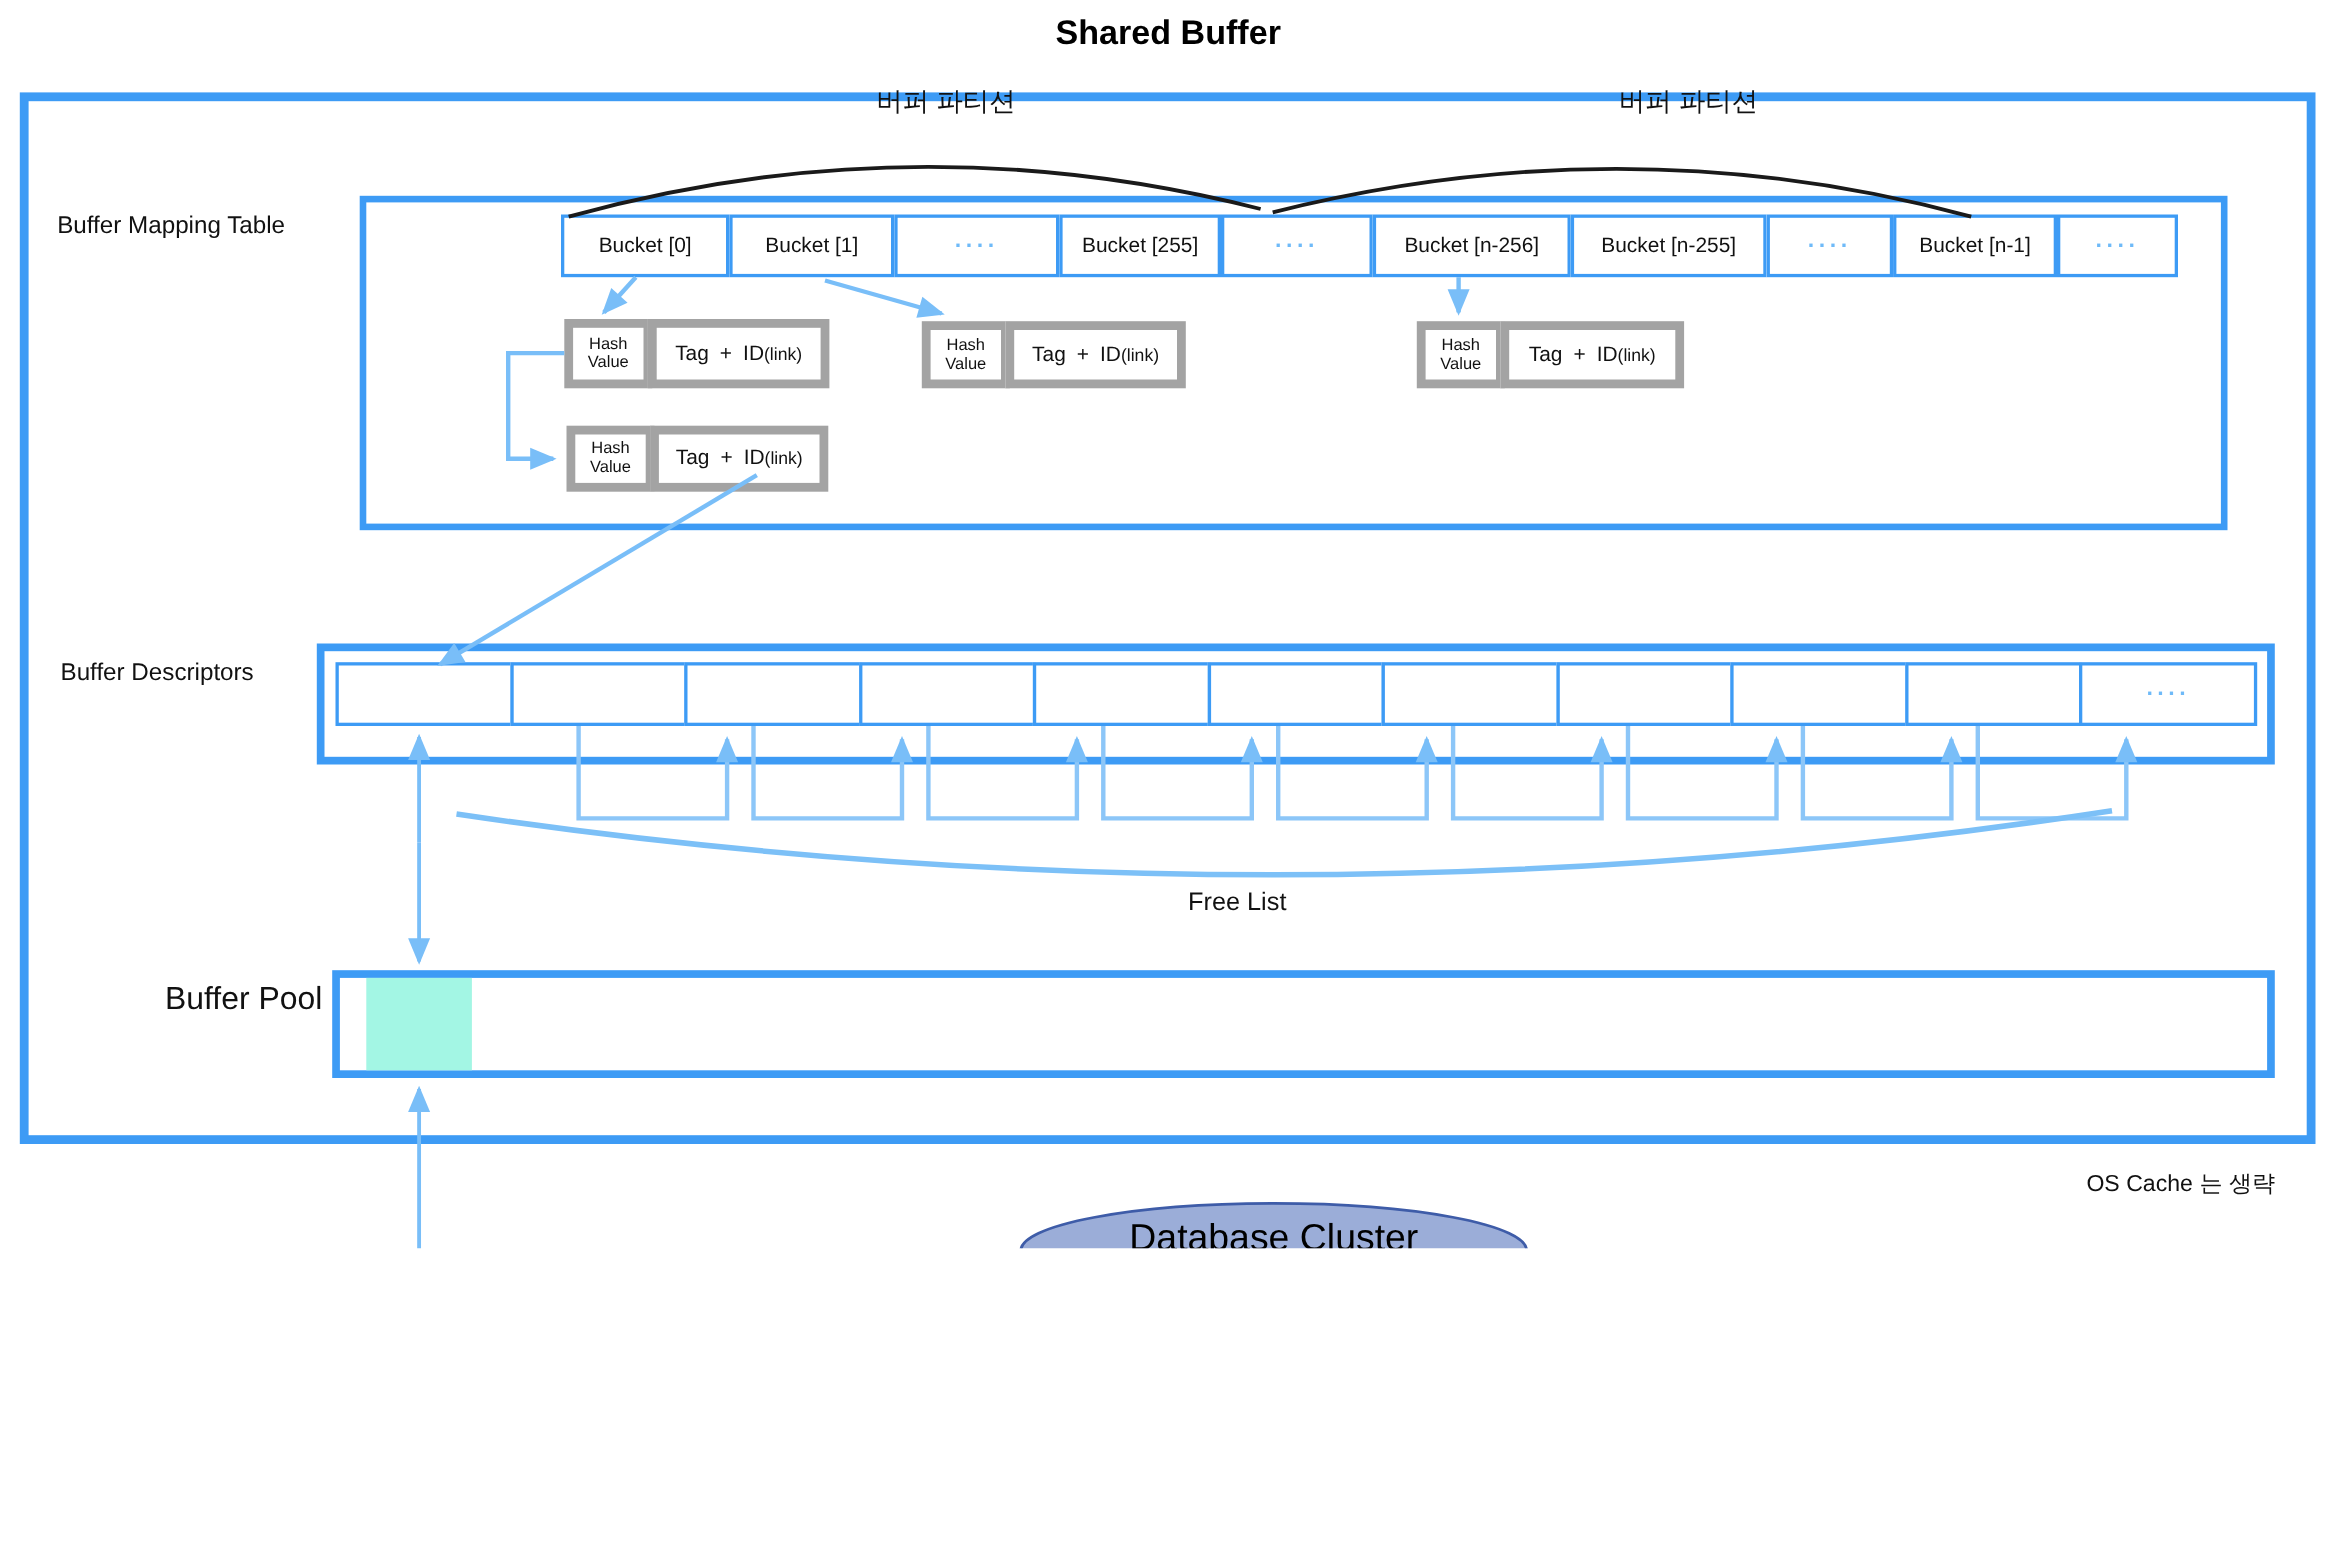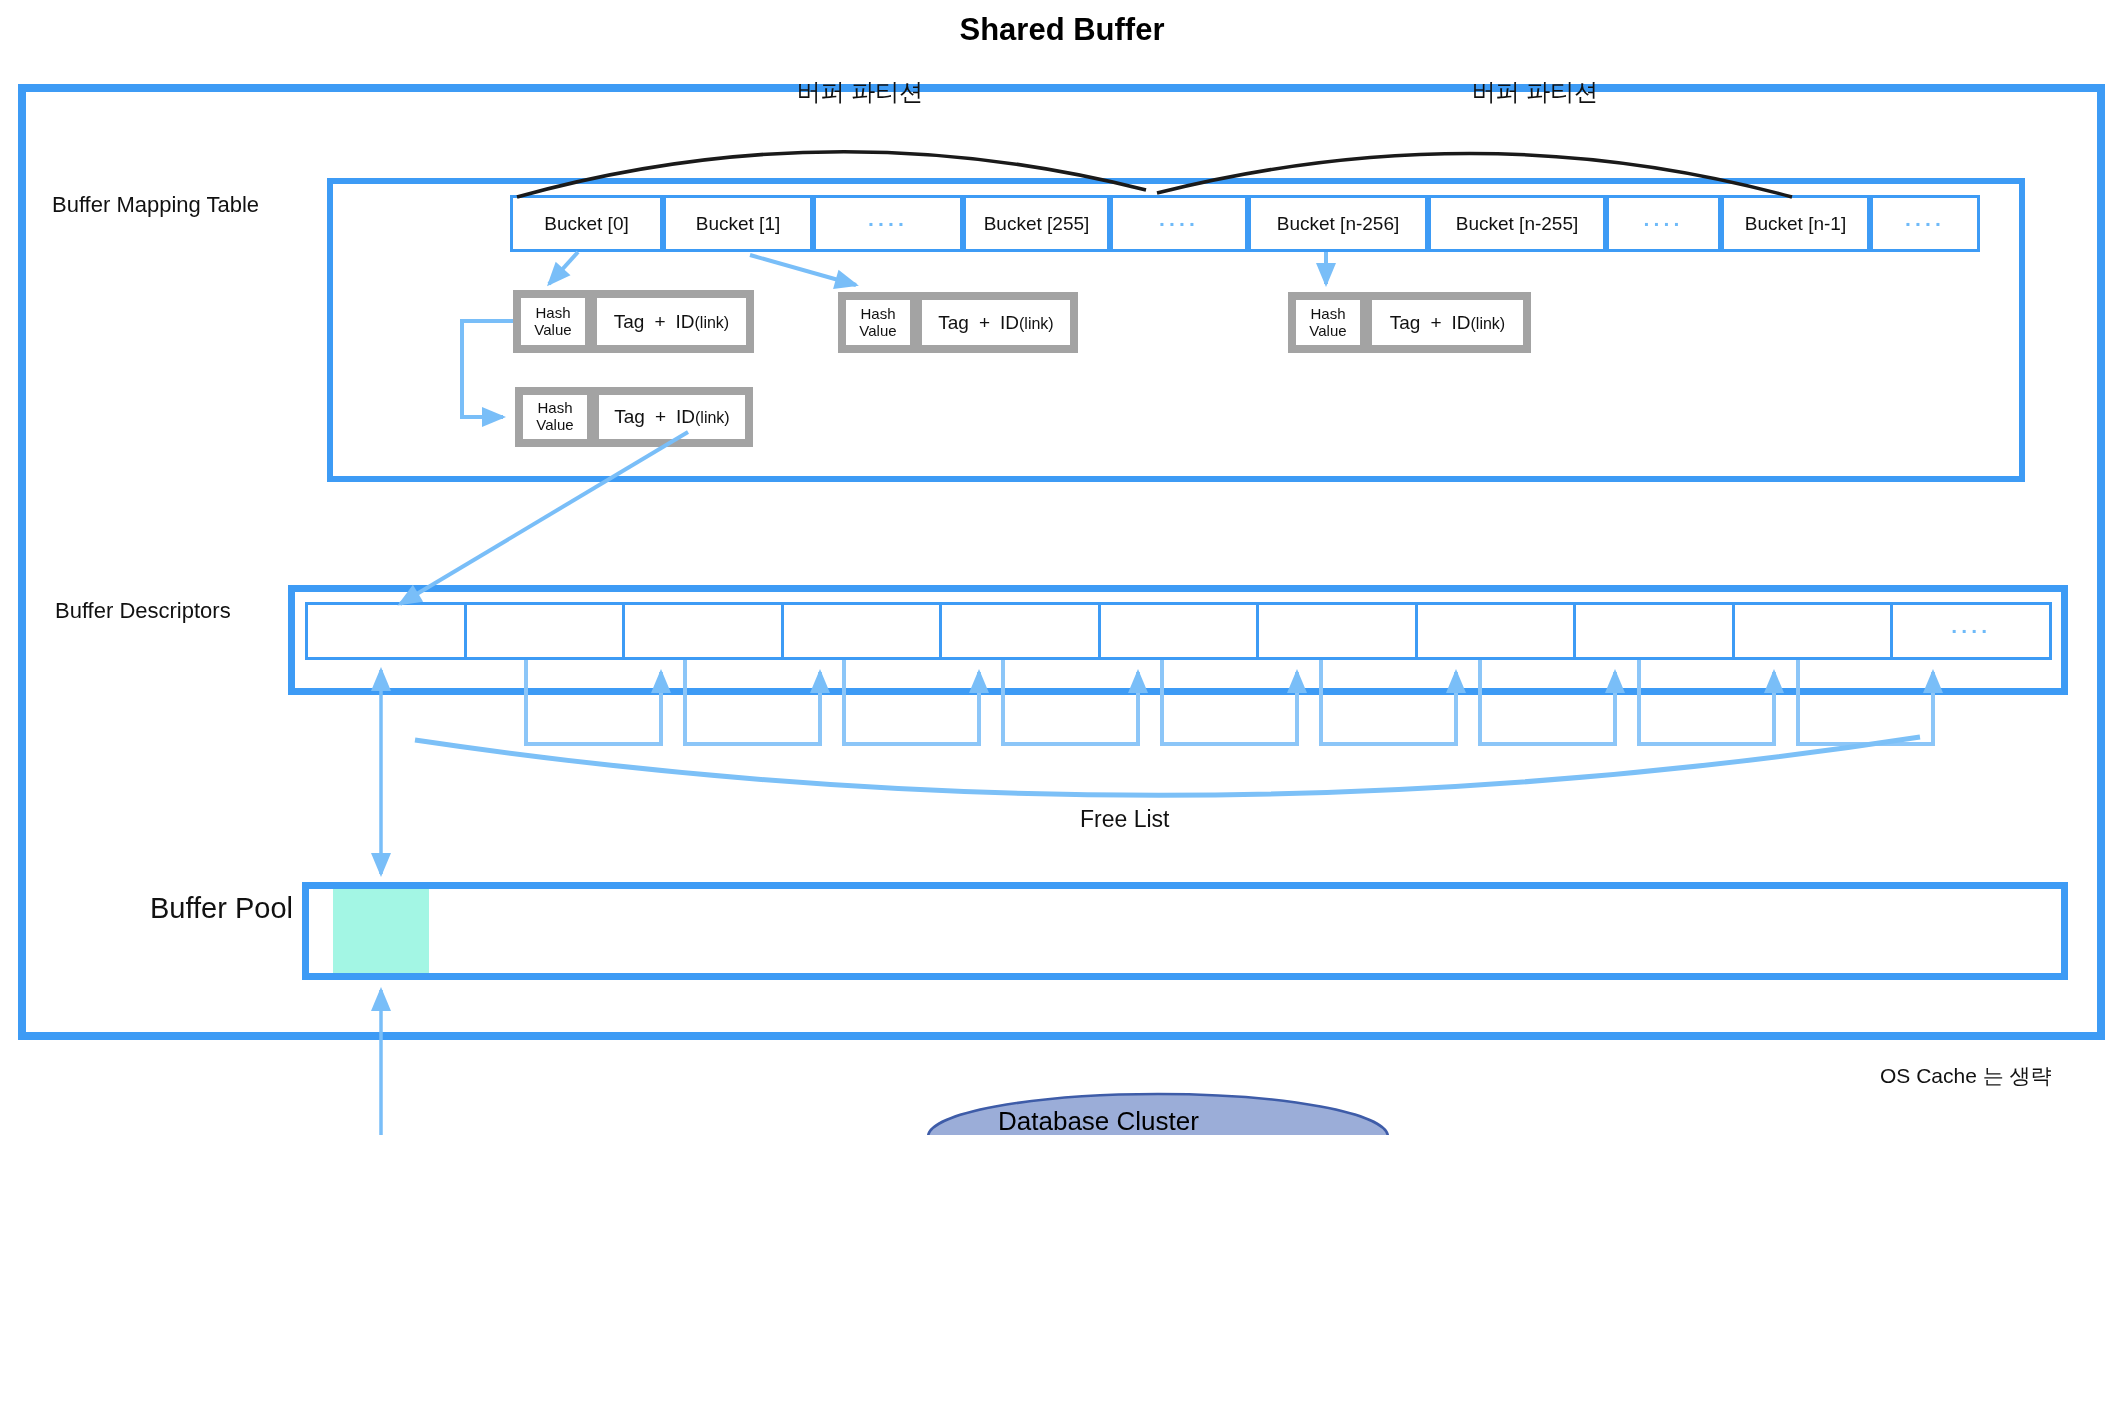--- a/index.html
+++ b/index.html
@@ -12,22 +12,22 @@
   #title{left:0;top:12px;width:2124px;text-align:center;font-size:31px;font-weight:bold;color:#000;z-index:6;}
 
   .bigbox{border:8px solid #3D9BF5;box-sizing:border-box;background:transparent;}
   #outer-box{left:18px;top:84px;width:2087px;height:956px;z-index:1;}
   #mapping-box{left:327px;top:178px;width:1698px;height:304px;border-width:6px;z-index:2;}
 
   #mapping-label{left:52px;top:192px;font-size:22px;z-index:6;}
   #desc-label{left:55px;top:598px;font-size:22px;z-index:6;}
   #pool-label{left:150px;top:892px;font-size:29px;z-index:6;text-align:center;}
   #freelist-label{left:1080px;top:806px;width:200px;text-align:left;font-size:23px;z-index:6;}
-  #os-note{left:1880px;top:1062px;width:205px;text-align:left;font-size:21px;z-index:6;}
-  #db-label{left:998px;top:1106px;width:320px;text-align:left;font-size:26px;color:#000;z-index:6;}
+  #os-note{left:1880px;top:1062px;width:205px;text-align:center;font-size:21px;z-index:6;}
+  #db-label{left:998px;top:1106px;width:320px;text-align:center;font-size:34px;color:#000;z-index:6;}
   .part-label{top:76px;width:200px;text-align:center;font-size:24px;z-index:6;}
   #part-label-left{left:760px;}
   #part-label-right{left:1435px;}
 
   
   #bucket-row{left:510px;top:195px;height:57px;display:flex;z-index:3;}
   .bucket-cell{box-sizing:border-box;border:3px solid #3D9BF5;background:#fff;display:flex;align-items:center;justify-content:center;font-size:19px;white-space:nowrap;text-align:right;}
   .dots{color:#6FBAF8;font-weight:bold;letter-spacing:3px;font-size:21px;}
 
   

